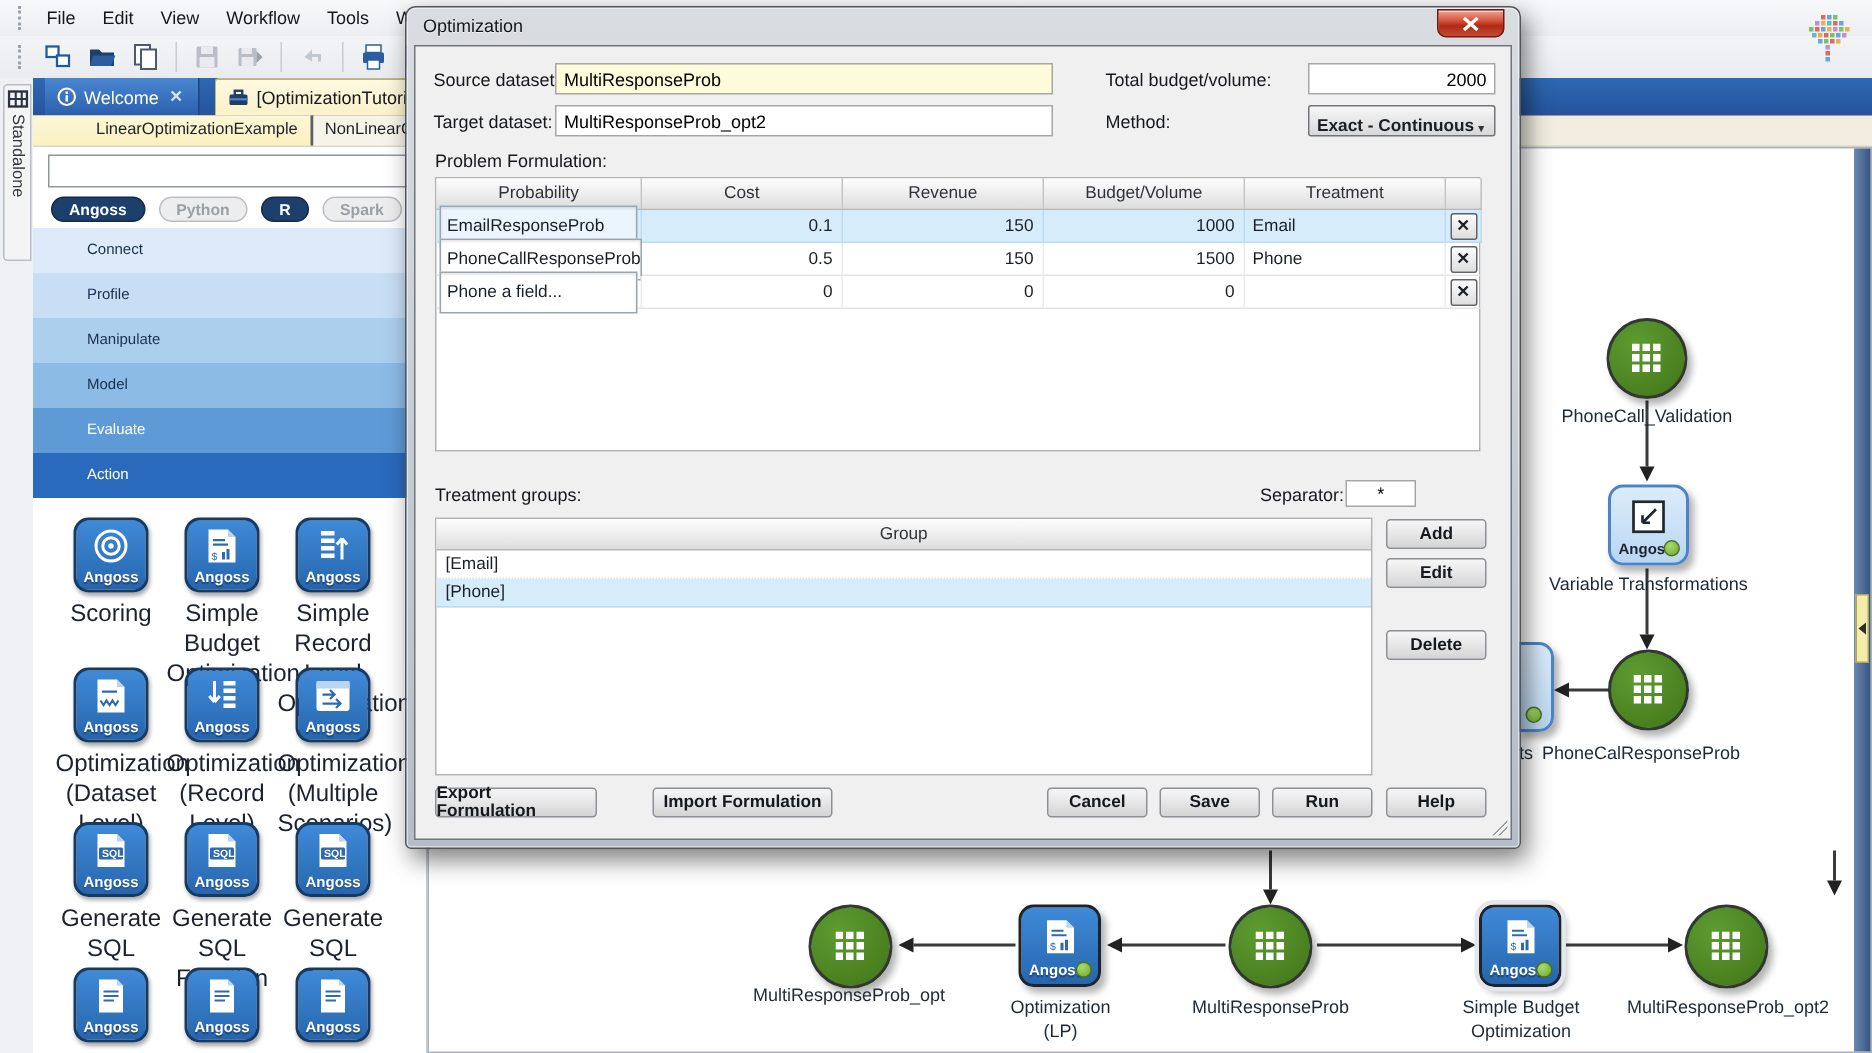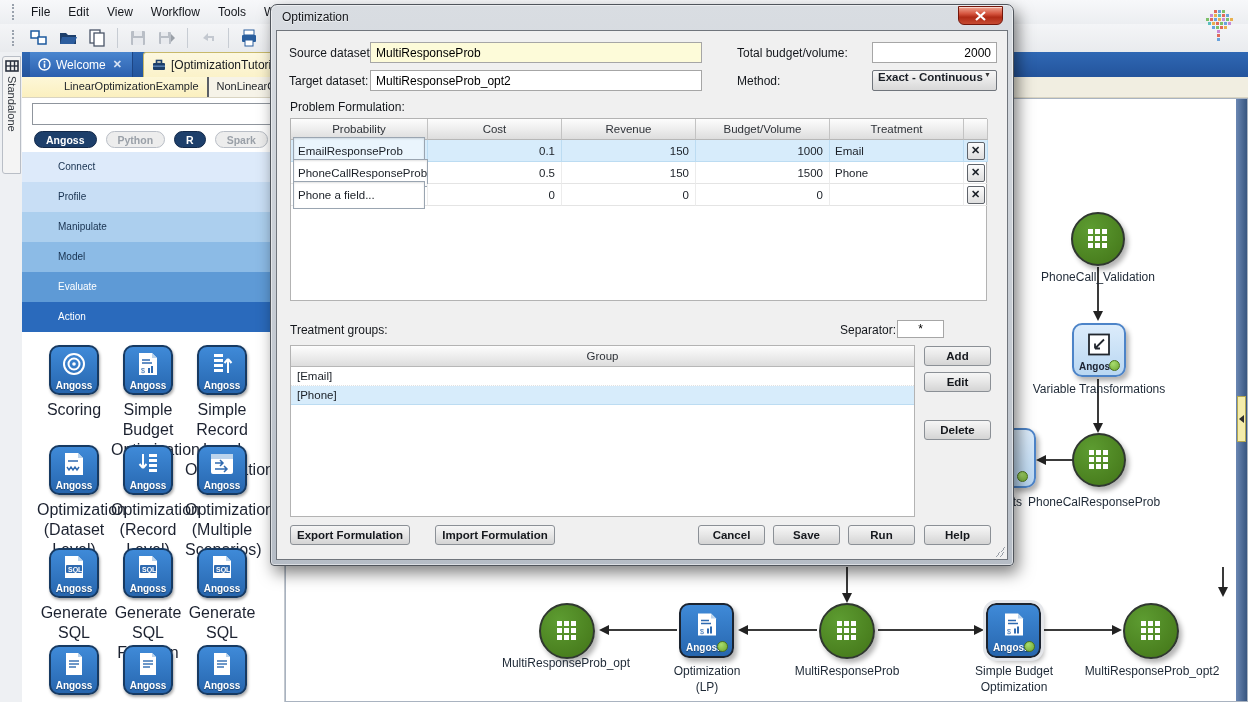--- a/index.html
+++ b/index.html
@@ -89,21 +89,21 @@
     box-shadow:4px 7px 16px rgba(0,0,0,.5), inset 0 0 0 1px rgba(255,255,255,.5); }
   .dlg-title { height:25px; line-height:25px; padding-left:11px; font-size:12px; color:#121519; text-shadow:0 1px 0 rgba(255,255,255,.6); }
   .dlg-close { position:absolute; top:1px; right:10px; width:45px; height:19px; border:1px solid #73160b; border-radius:0 0 6px 6px;
     background:linear-gradient(#f0a591,#d5543e 40%,#b02b16 60%,#c64a32); box-shadow:inset 0 1px 0 rgba(255,255,255,.55); display:flex; align-items:center; justify-content:center; }
   .dlg-client { position:absolute; left:5px; top:25px; right:5px; bottom:5px; background:#f0f0f0; border:1px solid #70757c; }
   .fldlabel { position:absolute; font-size:12px; color:#14171c; }
   .txt { position:absolute; height:21px; border:1px solid #a6a6a6; background:#fff; padding:0 5px; font-size:12px; font-family:"Liberation Sans",sans-serif; }
   .txt.yellow { background:#fdfbd9; }
   .txt.num { text-align:right; }
   .dd { position:absolute; height:21px; border:1px solid #70757c; border-radius:2px;
-    background:linear-gradient(#f7f7f7,#e9e9e9 45%,#d8d8d8); display:flex; align-items:flex-start; justify-content:space-between; padding:0 5px; font-size:11.5px; font-weight:bold; }
+    background:linear-gradient(#f7f7f7,#e9e9e9 45%,#d8d8d8); display:flex; align-items:flex-end; justify-content:space-between; padding:0 5px; font-size:11.5px; font-weight:bold; }
   .dd .dd-arrow { font-size:7px; color:#333; }
   .wbtn { position:absolute; height:20px; border:1px solid #8b9096; border-radius:3px;
     background:linear-gradient(#f6f6f6,#e8e8e8 45%,#d4d4d4); font-size:11.5px; font-weight:bold; color:#15181d;
     display:flex; align-items:center; justify-content:center; font-family:"Liberation Sans",sans-serif; }
 
   .ftable { position:absolute; left:13px; top:87px; width:697px; height:183px; background:#fff; border:1px solid #b3b3b3; }
   .frow { display:grid; grid-template-columns:137px 134px 134px 134px 134px 24px; }
   .fhead .cell { height:21px; background:linear-gradient(#fdfdfd,#ececec 55%,#dddddd); border-right:1px solid #c3c3c3; border-bottom:1px solid #b7b7b7;
     font-size:11.5px; color:#2e3238; display:flex; align-items:center; justify-content:center; }
   .fdata .cell { height:22px; font-size:11.5px; display:flex; align-items:center; border-right:1px solid #ececec; border-bottom:1px solid #e4e4e4; }
@@ -676,21 +676,21 @@
 
       <div class="gtable">
         <div class="ghead">Group</div>
         <div class="grow">[Email]</div>
         <div class="grow selected">[Phone]</div>
       </div>
       <div class="wbtn" style="left:647px; top:315px; width:67px;">Add</div>
       <div class="wbtn" style="left:647px; top:341px; width:67px;">Edit</div>
       <div class="wbtn" style="left:647px; top:389px; width:67px;">Delete</div>
 
-      <div class="wbtn" style="left:13px; top:494px; width:120px;">Export Formulation</div>
+      <div class="wbtn" style="left:13px; top:494px; width:108px;">Export Formulation</div>
       <div class="wbtn" style="left:158px; top:494px; width:120px;">Import Formulation</div>
       <div class="wbtn" style="left:421px; top:494px; width:67px;">Cancel</div>
       <div class="wbtn" style="left:496px; top:494px; width:67px;">Save</div>
       <div class="wbtn" style="left:571px; top:494px; width:67px;">Run</div>
       <div class="wbtn" style="left:647px; top:494px; width:67px;">Help</div>
 
       <div class="grip-dots"></div>
     </div>
   </div>
 

